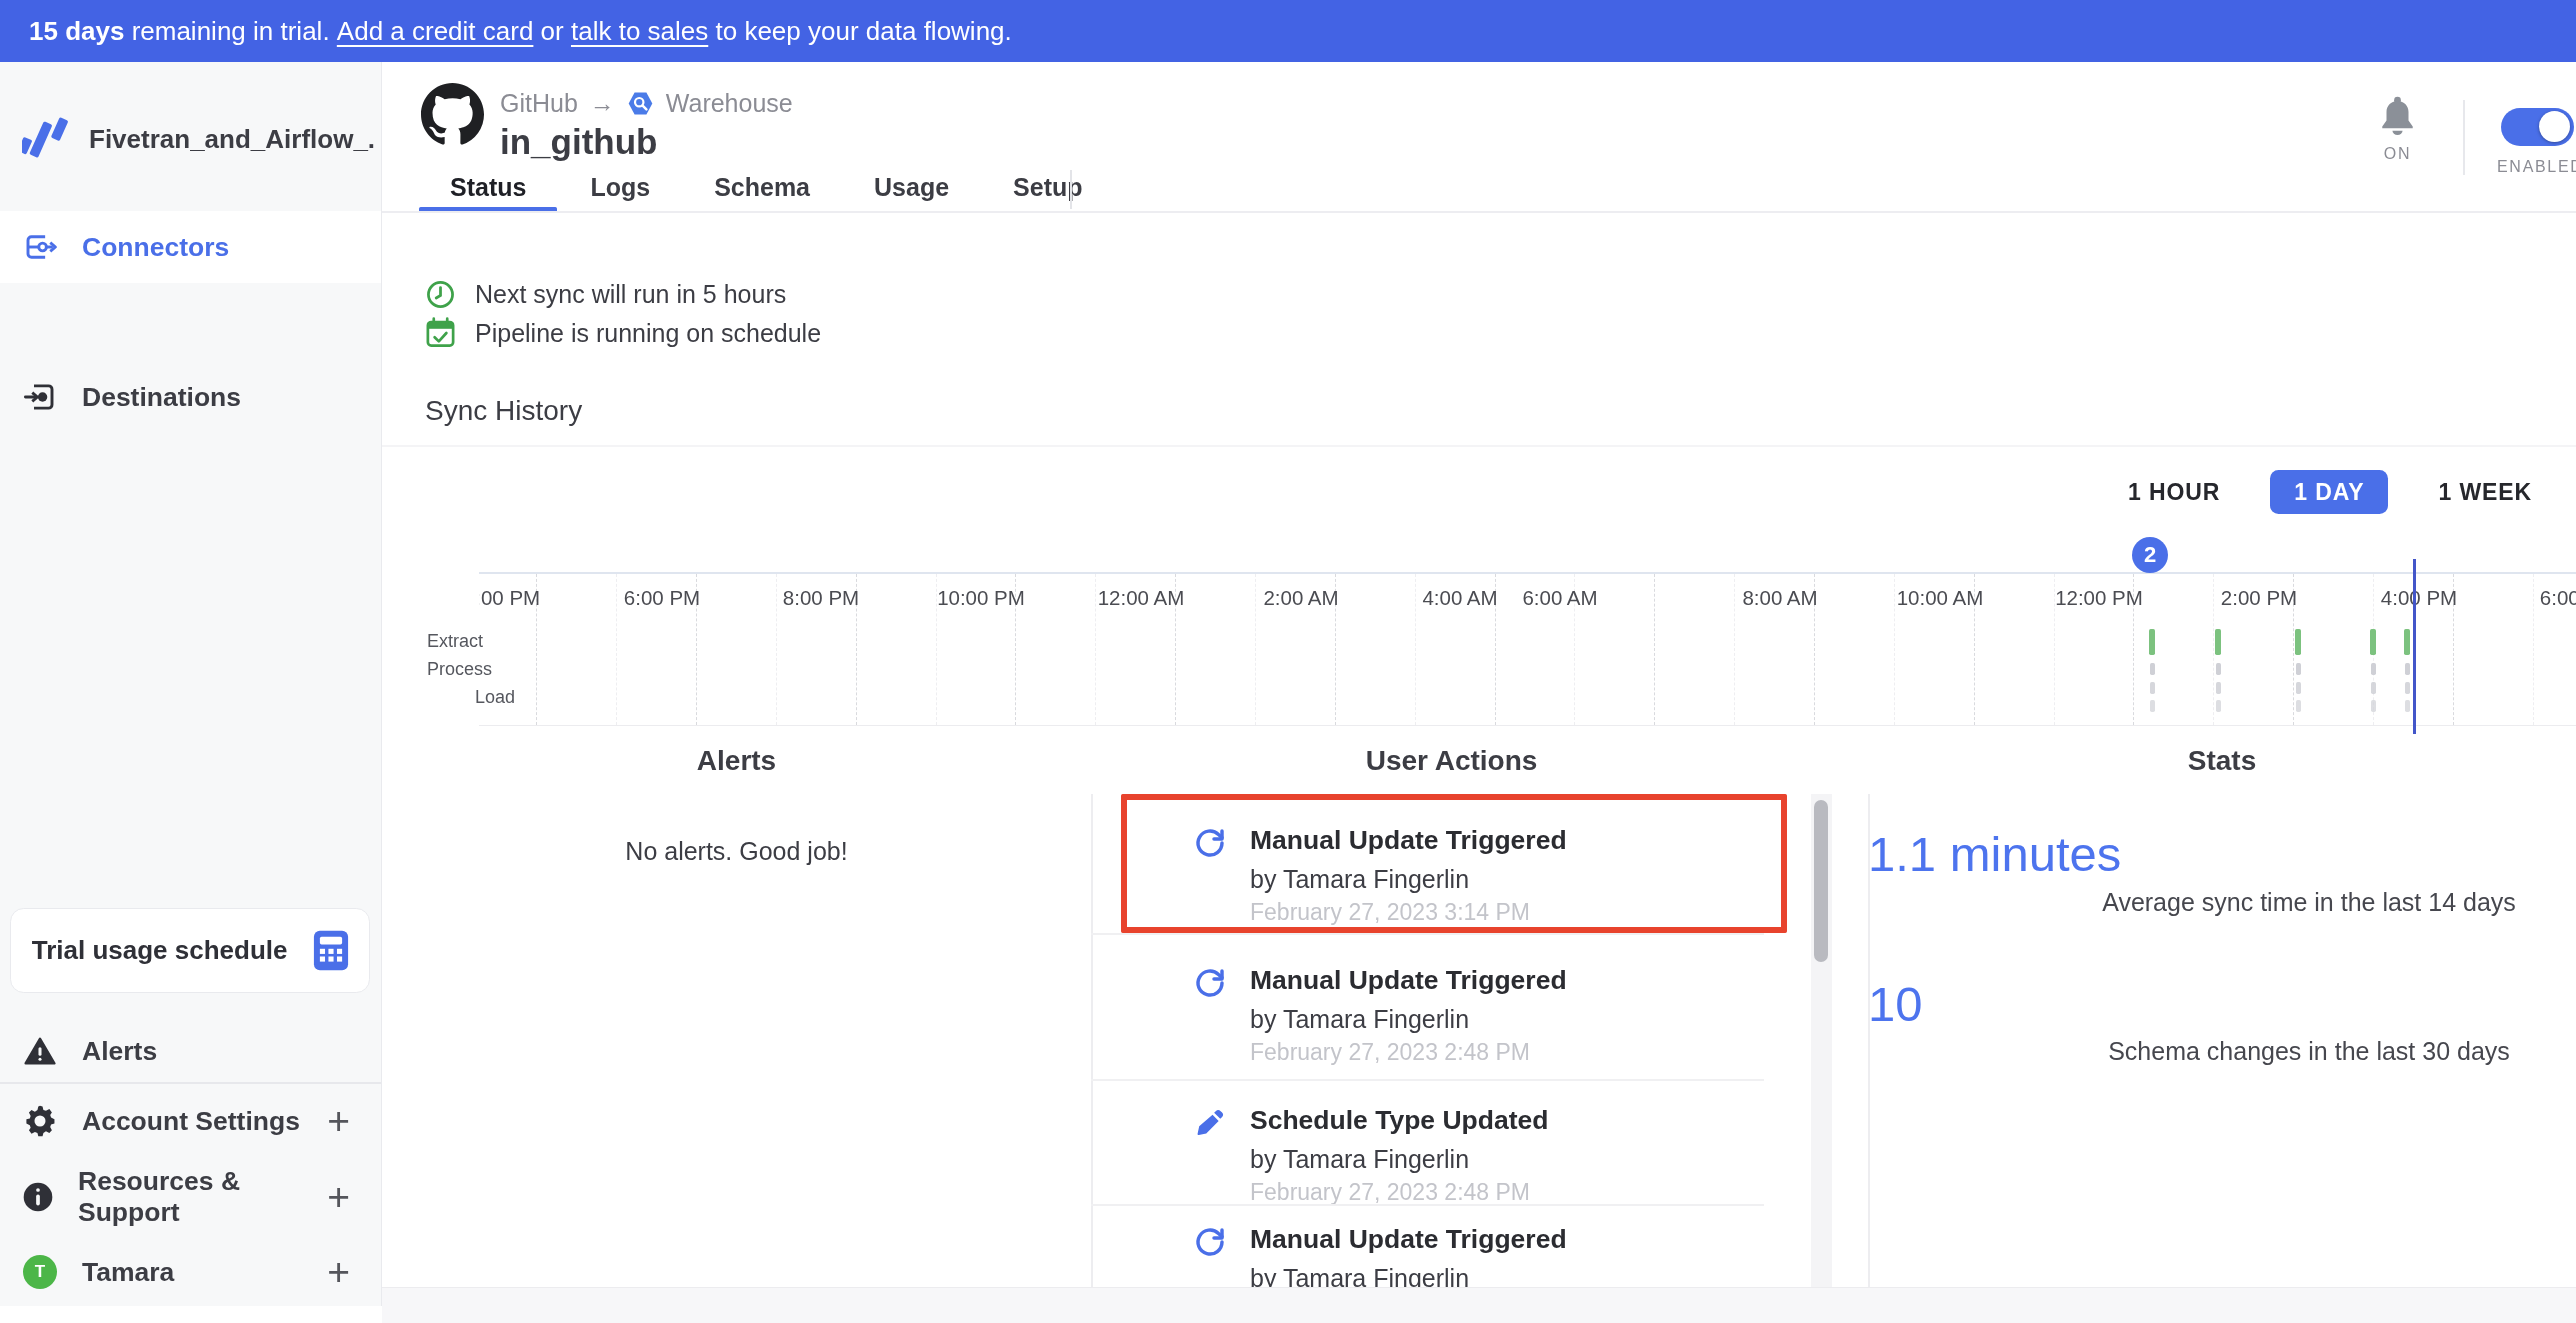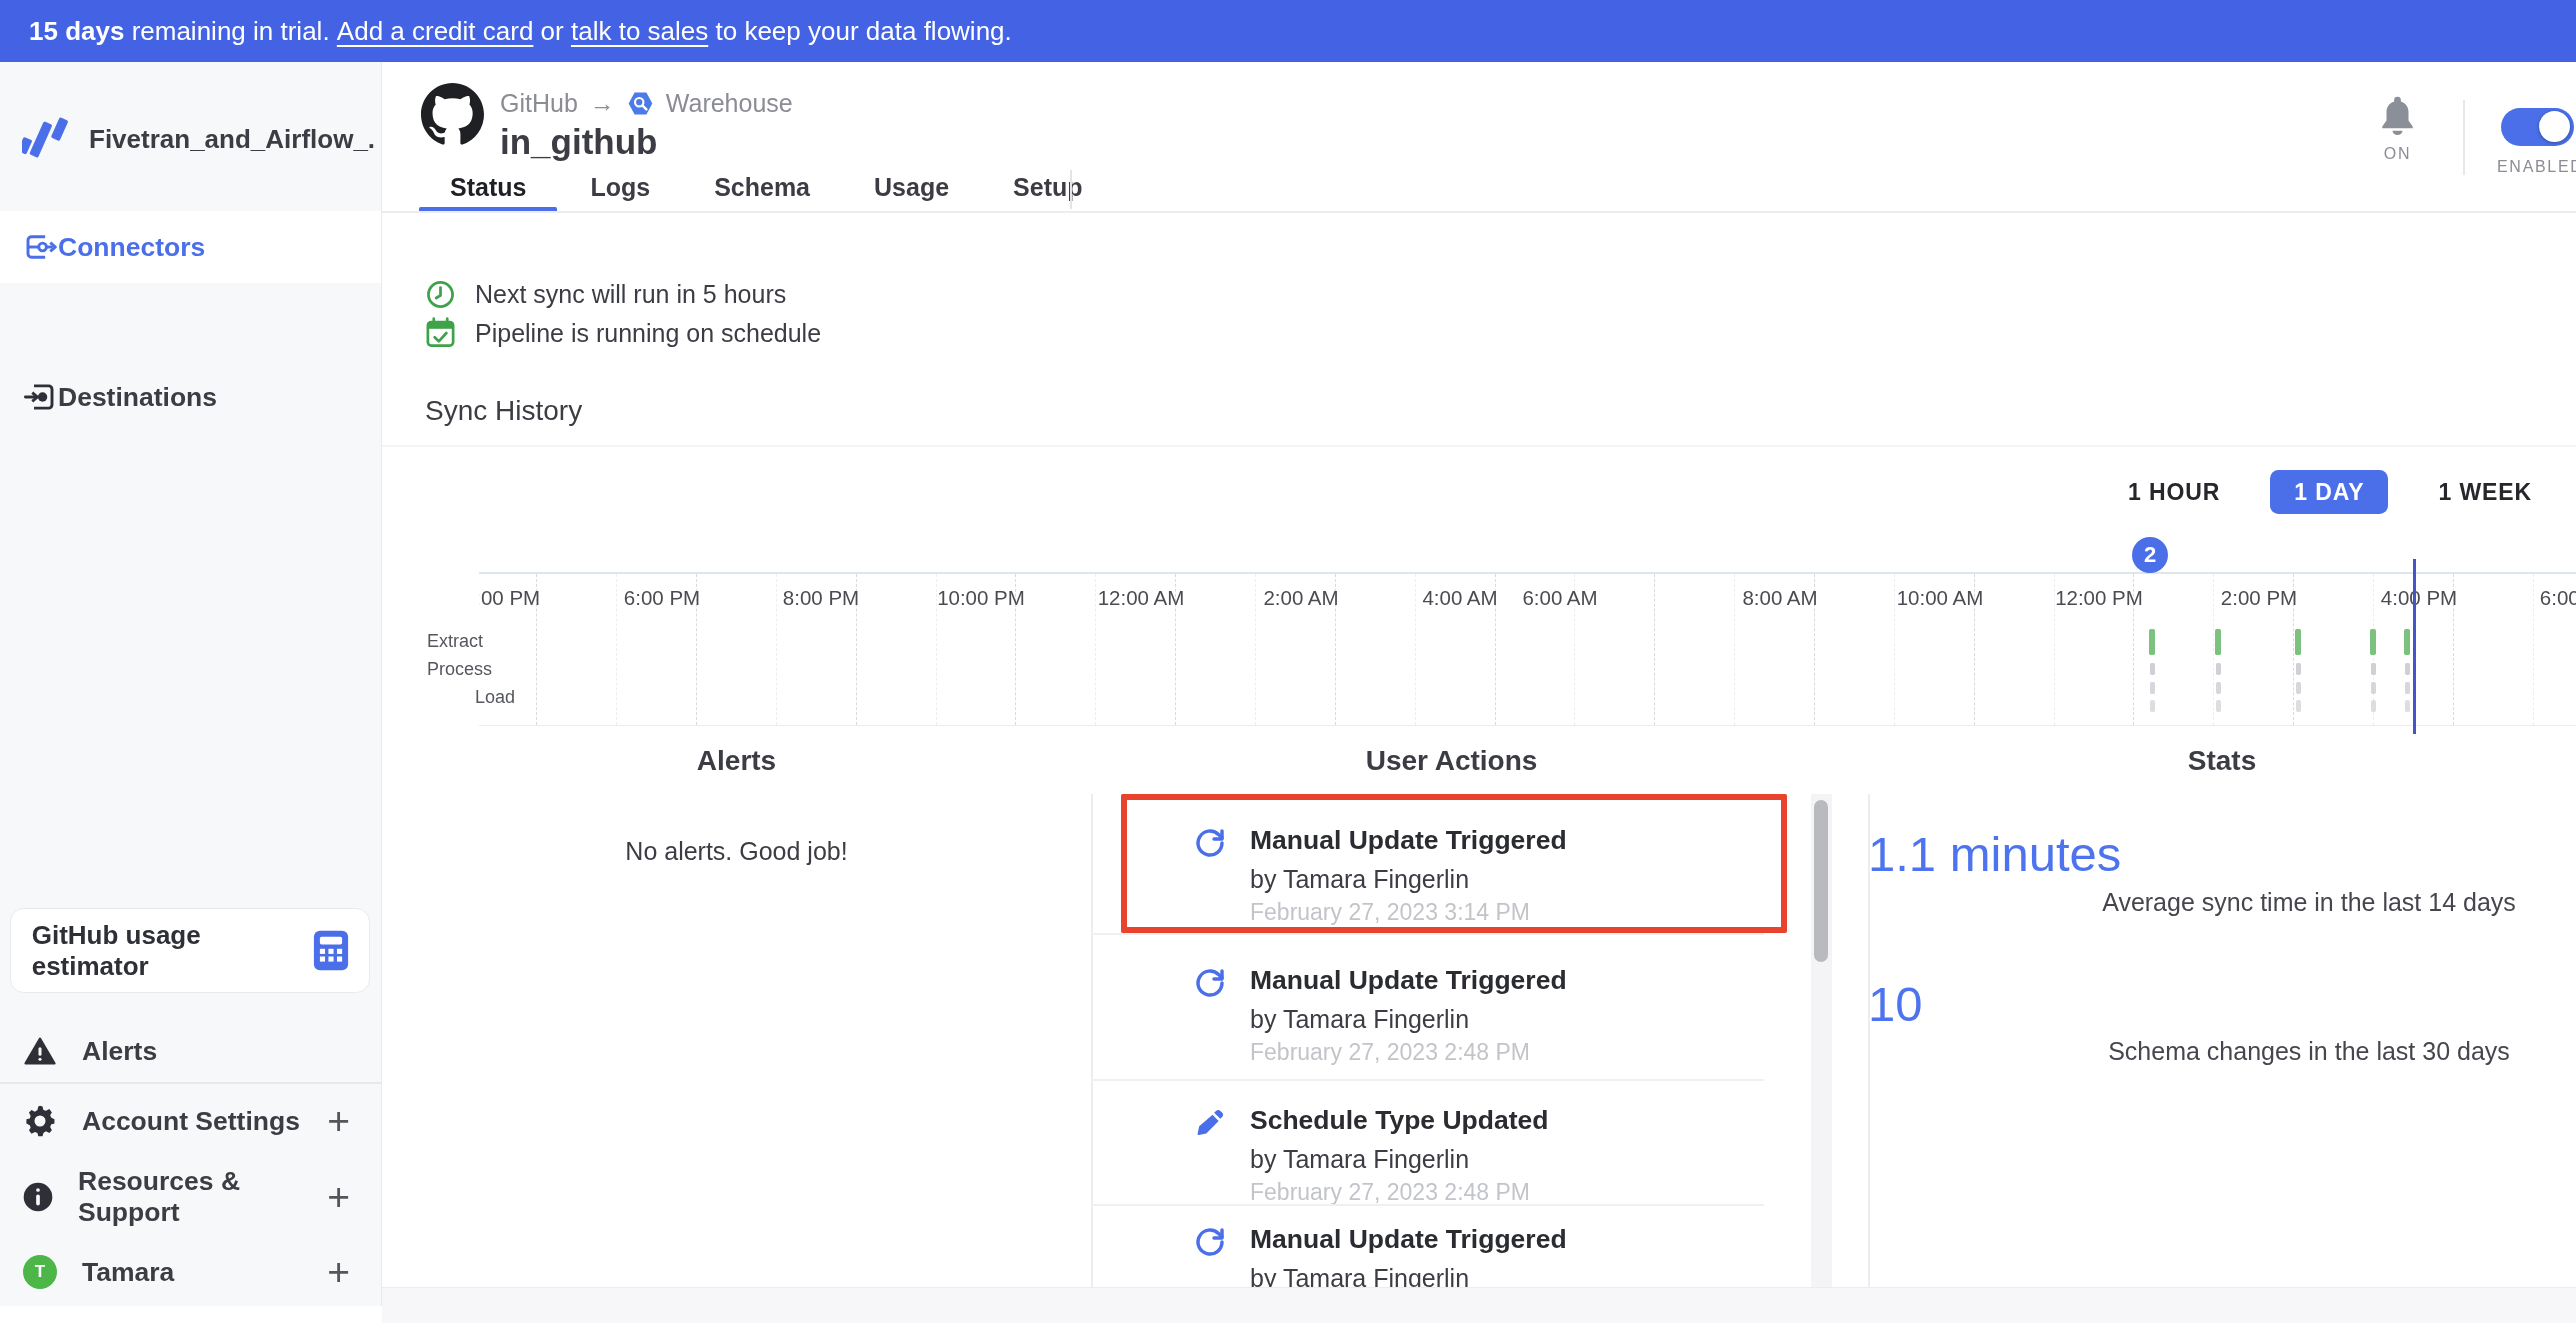--- a/index.html
+++ b/index.html
@@ -12,21 +12,21 @@
           display:flex;align-items:center;padding-left:29px;box-sizing:border-box;font-size:26px;}
   .banner span{white-space:pre;}
   .banner .bold{font-weight:700;}
   .banner .lnk{text-decoration:underline;text-underline-offset:5.1px;cursor:pointer;}
 
   
   .sidebar{position:absolute;left:0;top:62px;width:382px;height:1244px;background:#f7f8f9;
            border-right:0.9px solid #e9eaee;box-sizing:border-box;}
   .side-logo{position:absolute;left:22px;top:50px;display:flex;align-items:center;gap:17px;}
   .side-logo .name{font-size:26px;font-weight:600;color:#3c3d44;white-space:nowrap;overflow:hidden;width:286px;}
-  .nav-item{position:absolute;left:0;width:100%;height:72px;display:flex;align-items:center;
+  .nav-item{position:absolute;left:0;width:100%;height:72px;display:flex;align-items:center;gap:24px;
             padding-left:22px;box-sizing:border-box;font-size:26.5px;font-weight:600;color:#3c3d44;cursor:pointer;}
   .nav-item .ico{width:36px;display:flex;justify-content:center;}
   .nav-active{background:#ffffff;color:#4a6fe8;}
   .trial-card{position:absolute;left:10.2px;top:846px;width:360px;height:85px;background:#fff;
               border:1.7px solid #e9eaee;border-radius:13.7px;display:flex;align-items:center;
               justify-content:space-between;padding:0 20.5px;box-sizing:border-box;
               font-size:26px;font-weight:600;color:#2f3037;cursor:pointer;}
   .side-row{position:absolute;left:0;width:100%;height:60px;display:flex;align-items:center;gap:24px;
             padding:0 31px 0 22px;box-sizing:border-box;font-size:26.5px;font-weight:600;color:#3c3d44;cursor:pointer;}
   .side-row .ico{width:36px;display:flex;justify-content:center;}
@@ -163,21 +163,21 @@
         <path d="M14 8h17a4 4 0 0 1 4 4v18a4 4 0 0 1-4 4H14"></path>
         <path d="M4 21h12" stroke-linecap="round"></path>
           <path d="M12 16l6 5-6 5" fill="none" stroke-linejoin="round"></path>
         <circle cx="24" cy="21" r="5.5" fill="#2f3037" stroke="none"></circle>
         </svg>
     </span>
     <span>Destinations</span>
   </div>
 
   <div class="trial-card">
-    <span>GitHub usage estimator</span>
+    <span>Trial usage schedule</span>
     <span>
       <svg width="36" height="41" viewBox="0 0 42 48">
           <rect x="1" y="1" width="40" height="46" rx="7" fill="#4a6fe8"></rect>
         <rect x="8" y="8" width="26" height="9" rx="2" fill="#fff"></rect>
         <g fill="#fff">
             <rect x="8" y="22" width="6" height="6"></rect>
             <rect x="18" y="22" width="6" height="6"></rect>
             <rect x="28" y="22" width="6" height="6"></rect>
         <rect x="8" y="31" width="6" height="6"></rect>
             <rect x="18" y="31" width="6" height="6"></rect>

